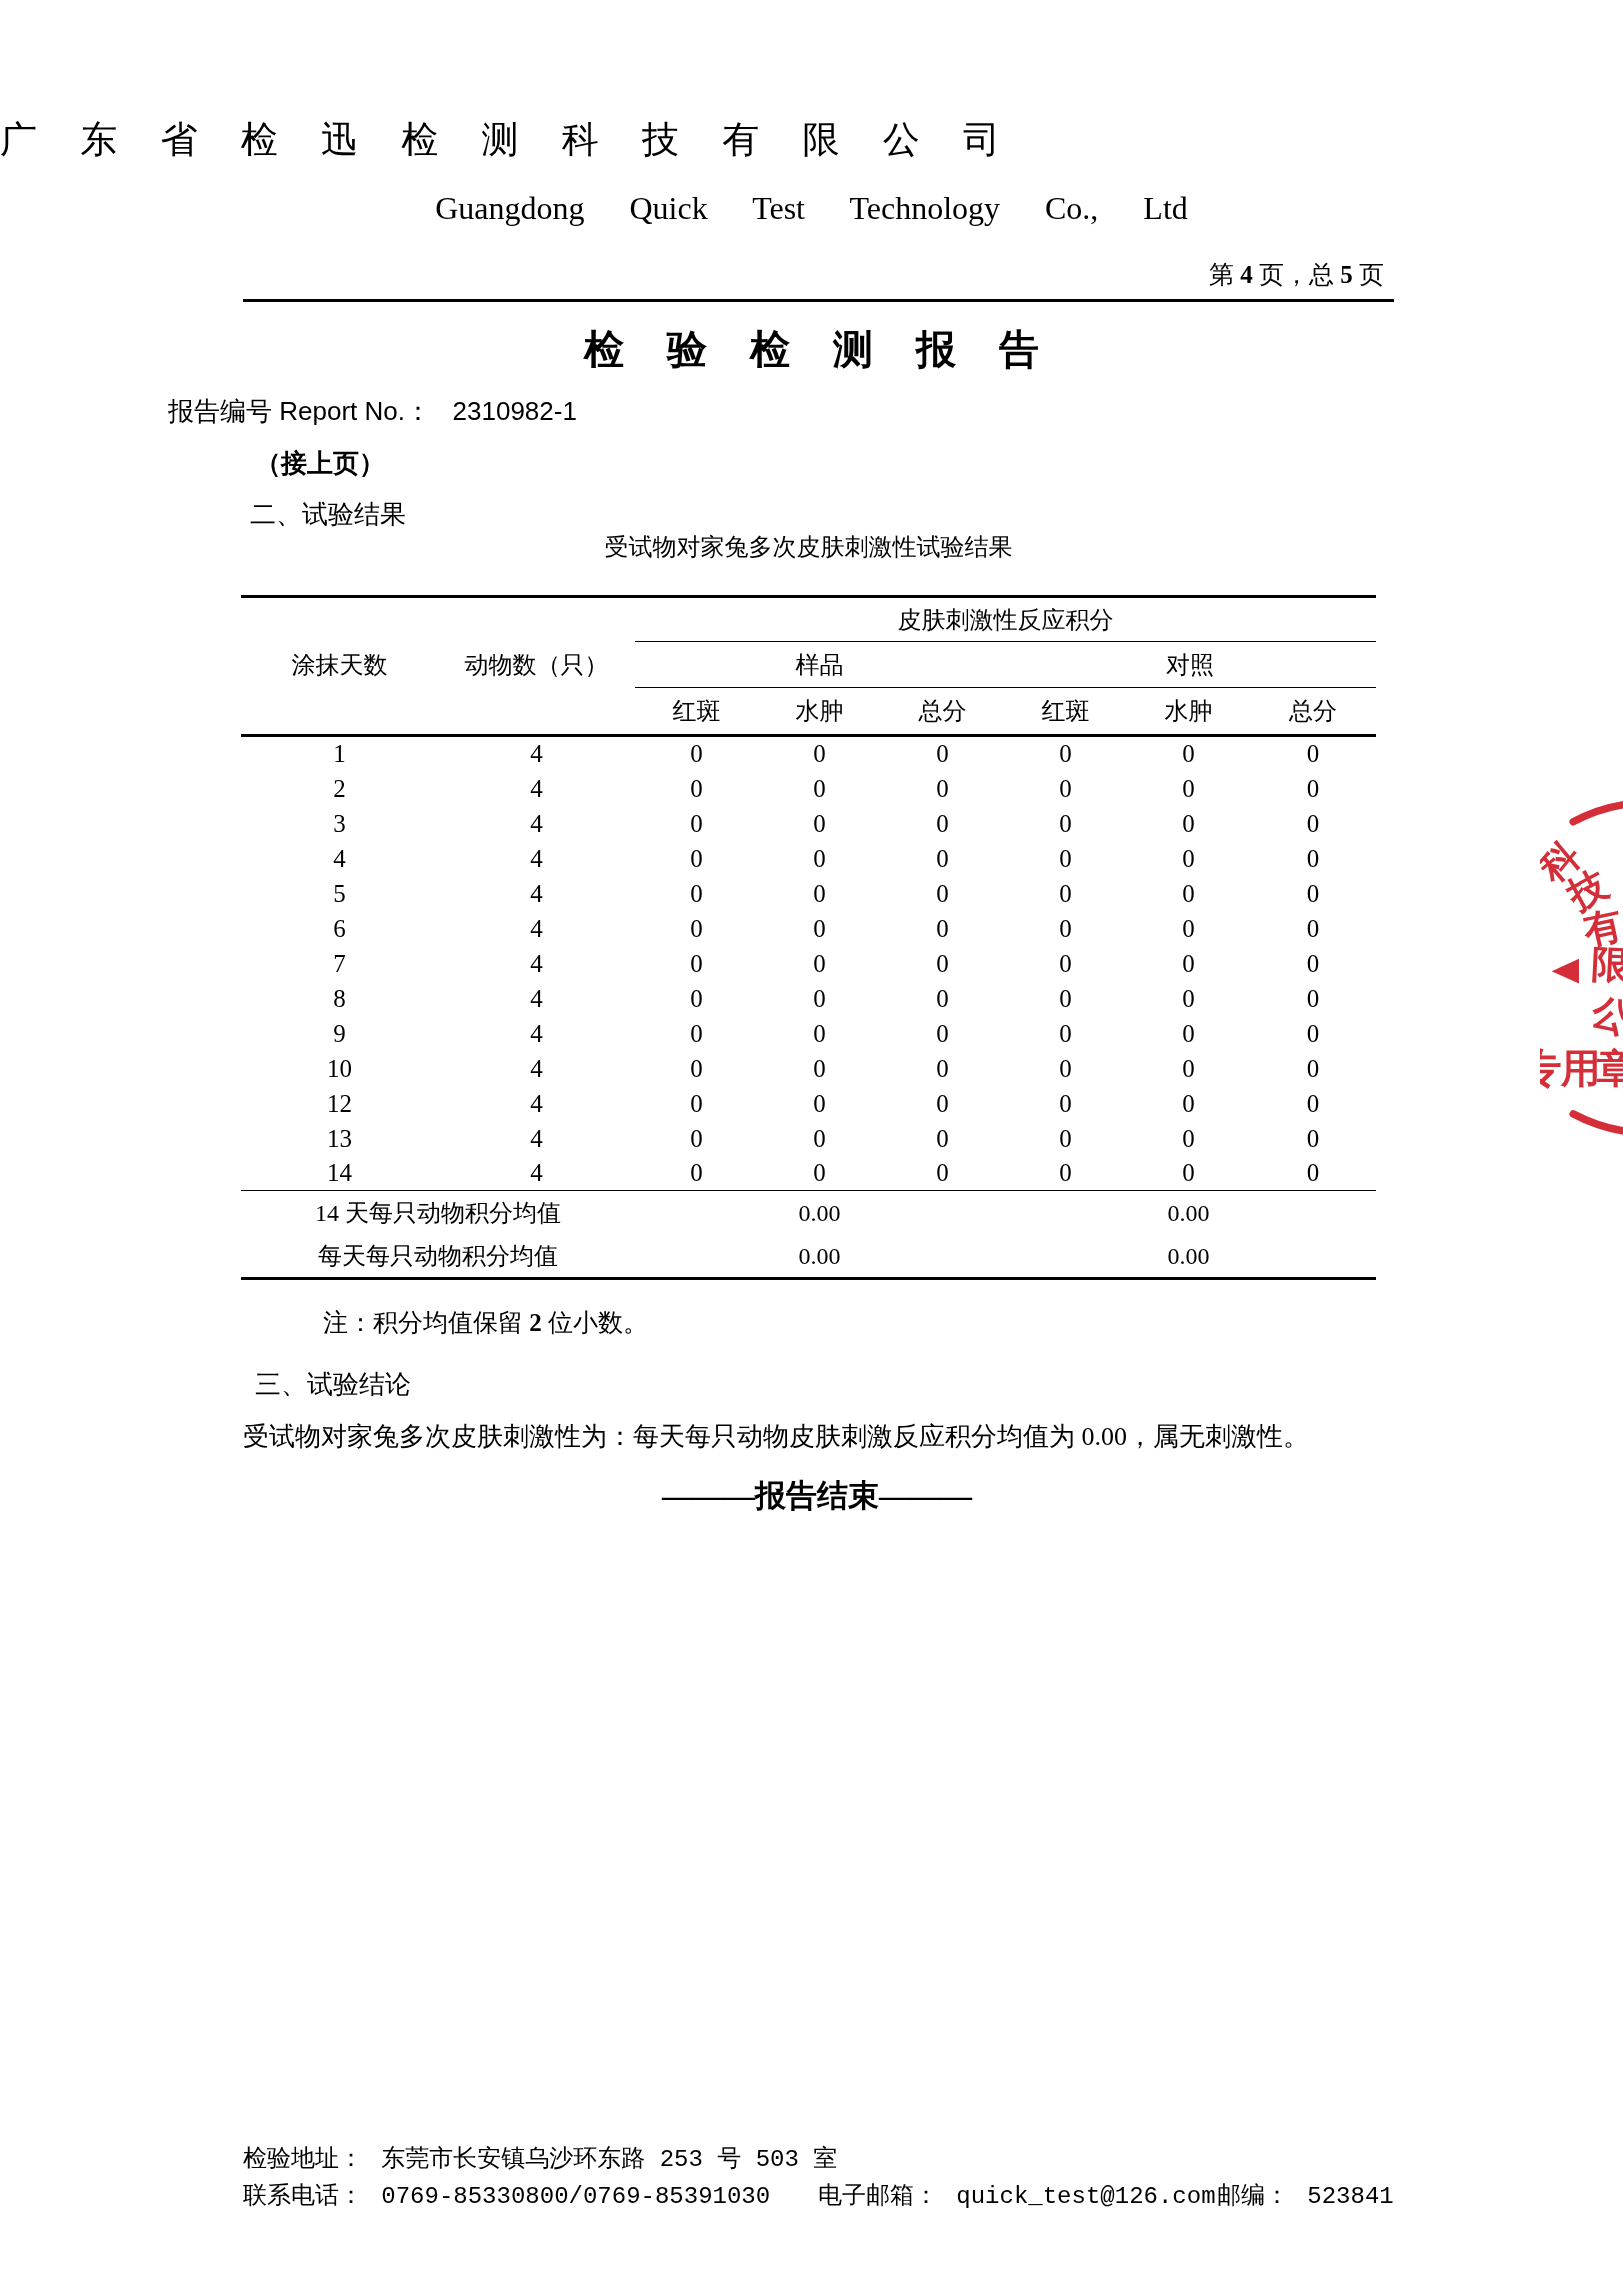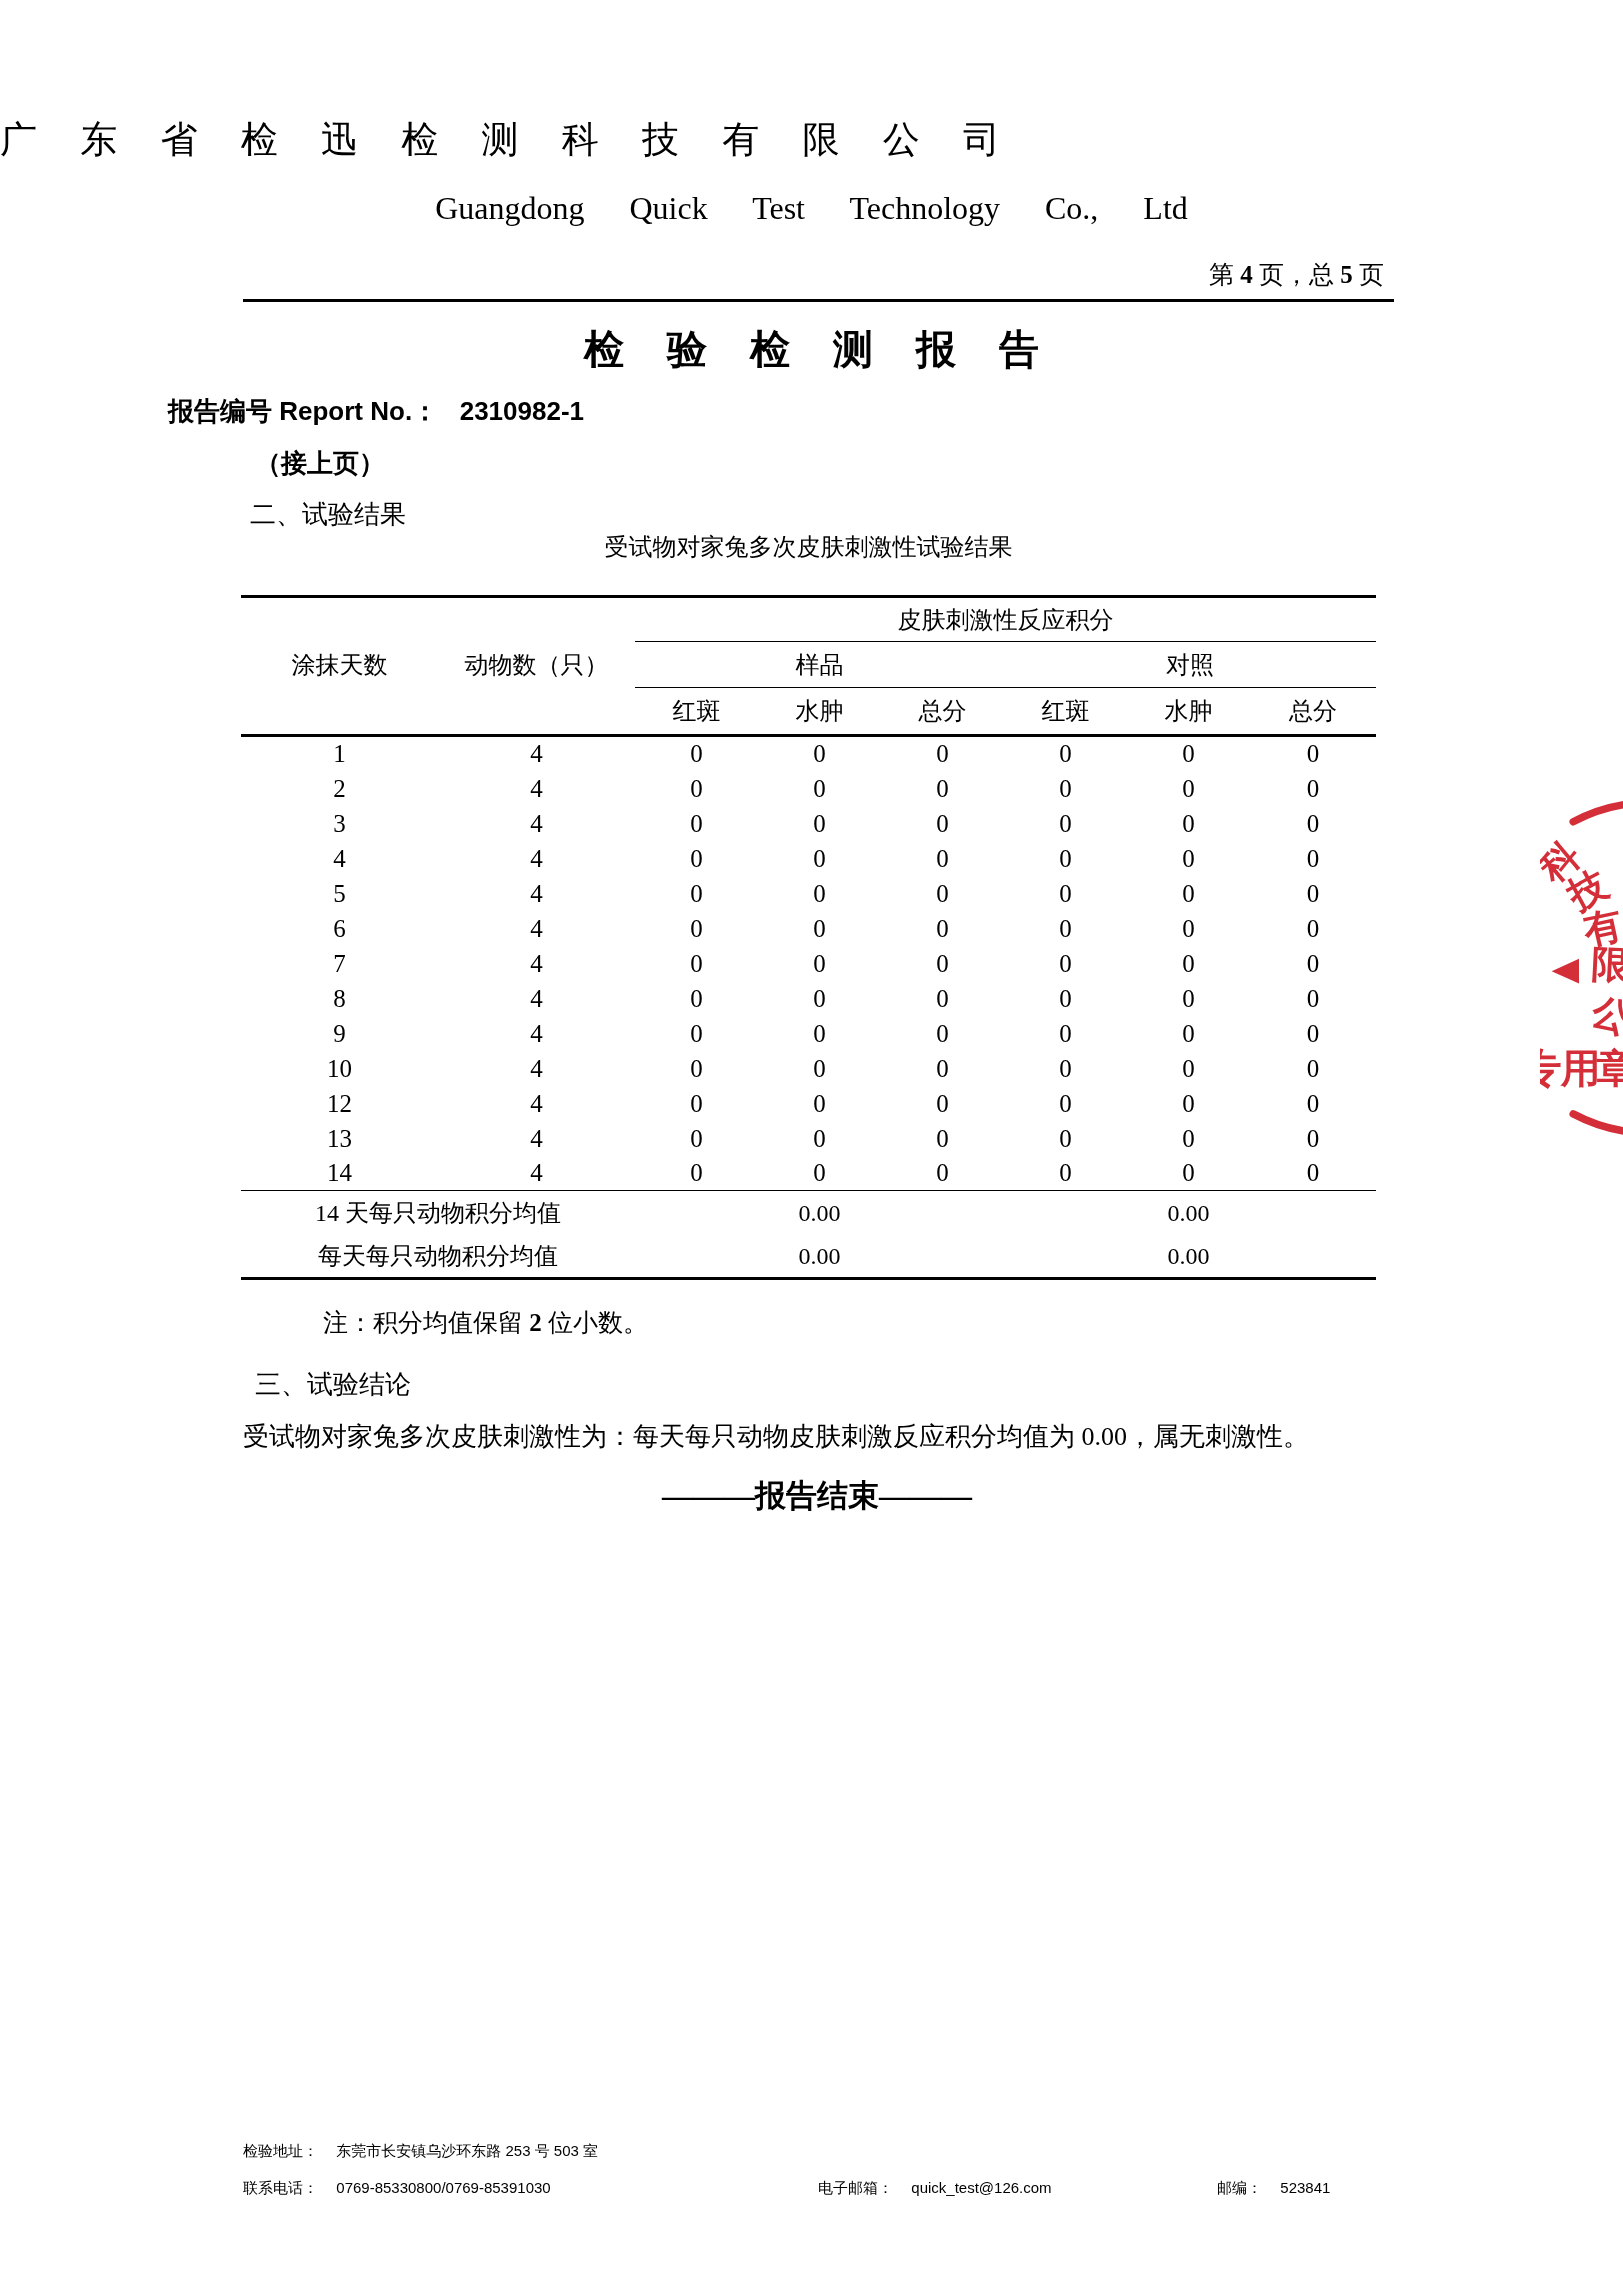--- a/index.html
+++ b/index.html
@@ -43,21 +43,20 @@
     text-align:center;
     font-size:40px;font-weight:bold;
     word-spacing:33px;
     white-space:nowrap;
   }
   .report-no{
     top:394px;left:168px;
     font-size:26px;
     font-family:"Liberation Sans","DejaVu Sans",sans-serif;
     white-space:nowrap;
-    font-weight:bold;
   }
   .report-no .val{margin-left:21.6px;}
   .continued{
     top:446px;left:255px;
     font-size:26px;font-weight:bold;
     white-space:nowrap;
   }
   .section-heading{
     font-size:26px;
     white-space:nowrap;
@@ -118,22 +117,22 @@
     opacity:0.95;
   }
   .stamp svg{display:block;}
   .stamp text{
     font-family:"Liberation Sans","DejaVu Sans",sans-serif;
     font-weight:bold;
   }
 
   
   .footer-line{
-    font-size:15px;white-space:nowrap;
-    font-family:Liberation Sans, sans-serif;
+    font-size:24px;white-space:nowrap;
+    font-family:Liberation Mono, monospace;
   }
   .f1{top:2142px;left:243px;}
   .f2-phone{top:2179px;left:243px;}
   .f2-email{top:2179px;left:818px;}
   .f2-zip{top:2179px;left:1217px;}
   .footer-line .val{margin-left:18.3px;}
 </style>
 </head>
 <body>
 

